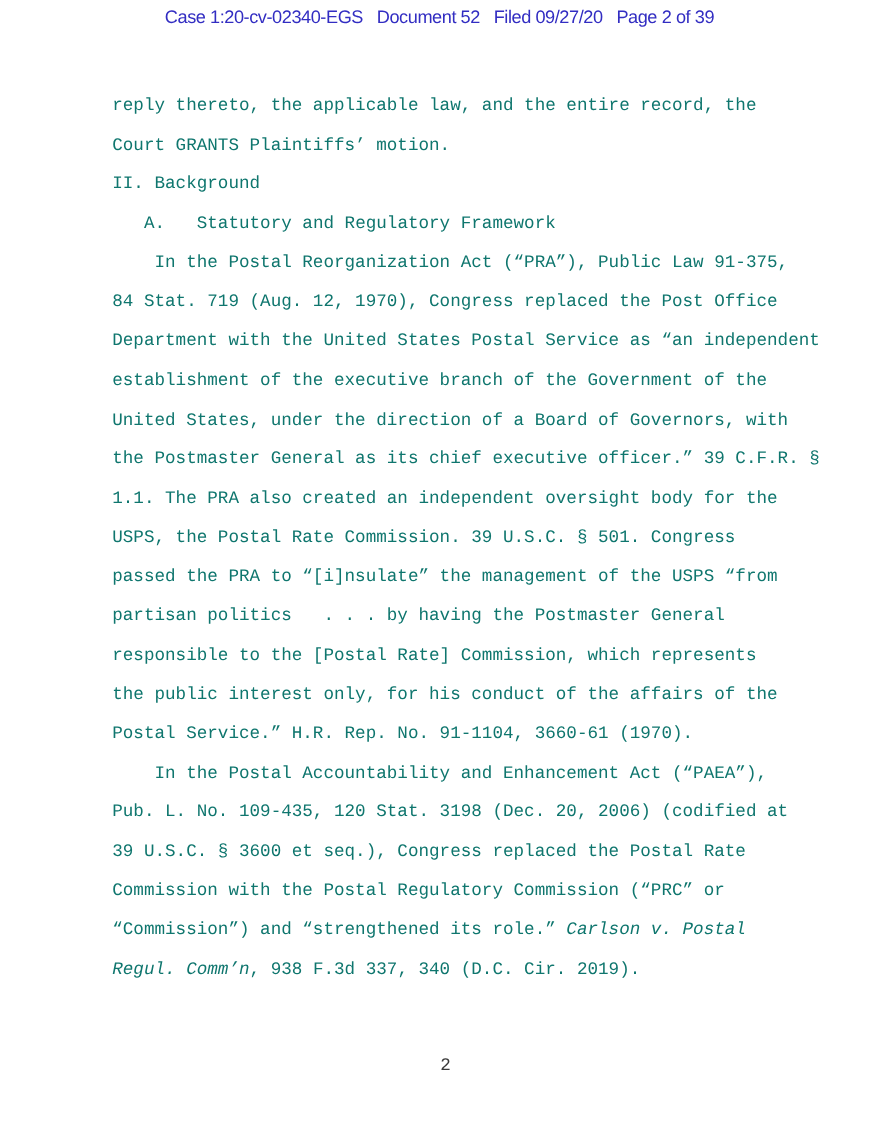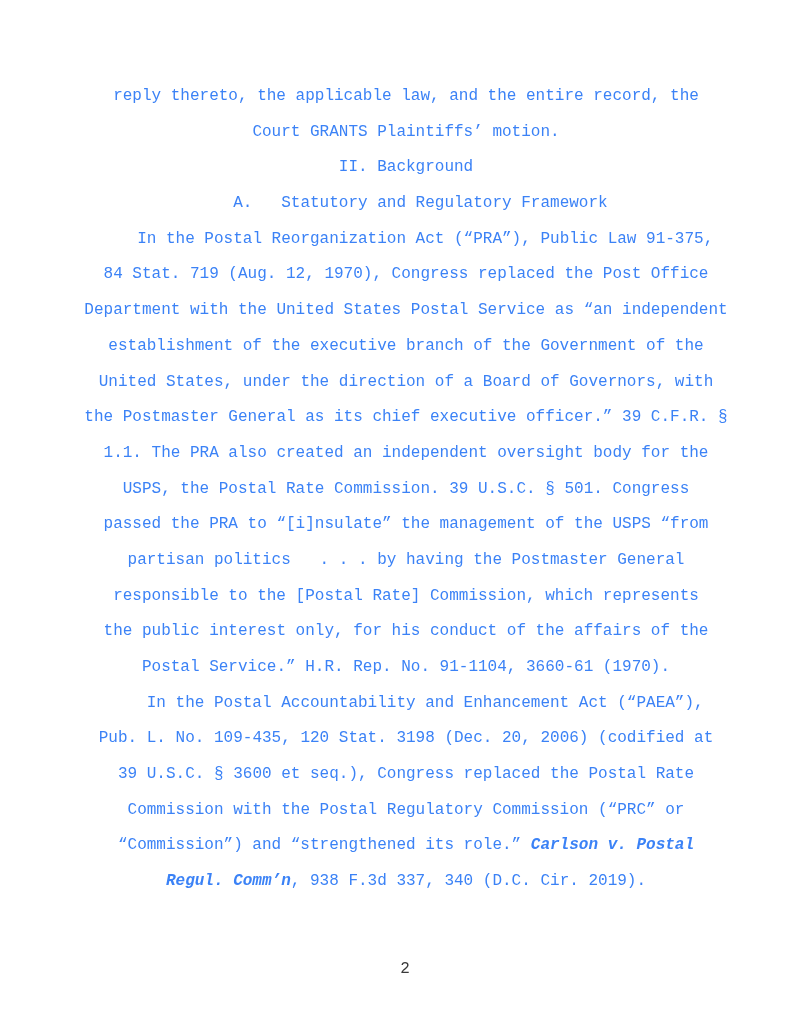--- a/index.html
+++ b/index.html
@@ -23,47 +23,47 @@
     text-align: center;
     font-family: "Liberation Sans", sans-serif;
     font-size: 16.5px;
     letter-spacing: -0.4px;
     white-space: pre;
     color: #322dc2;
   }
   .doc-body {
     position: absolute;
     top: 79px;
-    left: 76px;
+    left: 102px;
     width: 660px;
     font-family: "Liberation Mono", "DejaVu Sans Mono", monospace;
     font-size: 16px;
     line-height: 35.7px;
     white-space: pre;
-    color: #3b82f6;
-    text-align: center;
+    color: #0f766e;
   }
   .doc-body .line { height: 35.7px; }
   .seg-normal { font-weight: normal; font-style: normal; }
   .seg-bold   { font-weight: normal;   font-style: normal; }
-  .seg-italic { font-weight: bold; font-style: italic; }
+  .seg-italic { font-weight: normal; font-style: italic; }
   .page-number {
     position: absolute;
     top: 960px;
     left: 0;
     width: 810px;
     text-align: center;
     font-family: "Liberation Mono", "DejaVu Sans Mono", monospace;
     font-size: 16px;
     color: #3a3a3a;
   }
 </style>
 </head>
 <body>
 
 <div class="page">
 
+  <div class="case-stamp">Case 1:20-cv-02340-EGS   Document 52   Filed 09/27/20   Page 2 of 39</div>
 
   <div class="doc-body"><div class="line"><span class="seg-normal">reply thereto, the applicable law, and the entire record, the</span></div><div class="line"><span class="seg-normal">Court </span><span class="seg-bold">GRANTS</span><span class="seg-normal"> Plaintiffs’ motion.</span></div><div class="line"><span class="seg-bold">II. Background</span></div><div class="line"><span class="seg-normal">   </span><span class="seg-bold">A.   Statutory and Regulatory Framework</span></div><div class="line"><span class="seg-normal">    In the Postal Reorganization Act (“PRA”), Public Law 91-375,</span></div><div class="line"><span class="seg-normal">84 Stat. 719 (Aug. 12, 1970), Congress replaced the Post Office</span></div><div class="line"><span class="seg-normal">Department with the United States Postal Service as “an independent</span></div><div class="line"><span class="seg-normal">establishment of the executive branch of the Government of the</span></div><div class="line"><span class="seg-normal">United States, under the direction of a Board of Governors, with</span></div><div class="line"><span class="seg-normal">the Postmaster General as its chief executive officer.” 39 C.F.R. §</span></div><div class="line"><span class="seg-normal">1.1. The PRA also created an independent oversight body for the</span></div><div class="line"><span class="seg-normal">USPS, the Postal Rate Commission. 39 U.S.C. § 501. Congress</span></div><div class="line"><span class="seg-normal">passed the PRA to “[i]nsulate” the management of the USPS “from</span></div><div class="line"><span class="seg-normal">partisan politics   . . . by having the Postmaster General</span></div><div class="line"><span class="seg-normal">responsible to the [Postal Rate] Commission, which represents</span></div><div class="line"><span class="seg-normal">the public interest only, for his conduct of the affairs of the</span></div><div class="line"><span class="seg-normal">Postal Service.” H.R. Rep. No. 91-1104, 3660-61 (1970).</span></div><div class="line"><span class="seg-normal">    In the Postal Accountability and Enhancement Act (“PAEA”),</span></div><div class="line"><span class="seg-normal">Pub. L. No. 109-435, 120 Stat. 3198 (Dec. 20, 2006) (codified at</span></div><div class="line"><span class="seg-normal">39 U.S.C. § 3600 et seq.), Congress replaced the Postal Rate</span></div><div class="line"><span class="seg-normal">Commission with the Postal Regulatory Commission (“PRC” or</span></div><div class="line"><span class="seg-normal">“Commission”) and “strengthened its role.” </span><span class="seg-italic">Carlson v. Postal</span></div><div class="line"><span class="seg-italic">Regul. Comm’n</span><span class="seg-normal">, 938 F.3d 337, 340 (D.C. Cir. 2019).</span></div></div>
 
   <div class="page-number">2</div>
 
 </div>
 
 </body></html>

